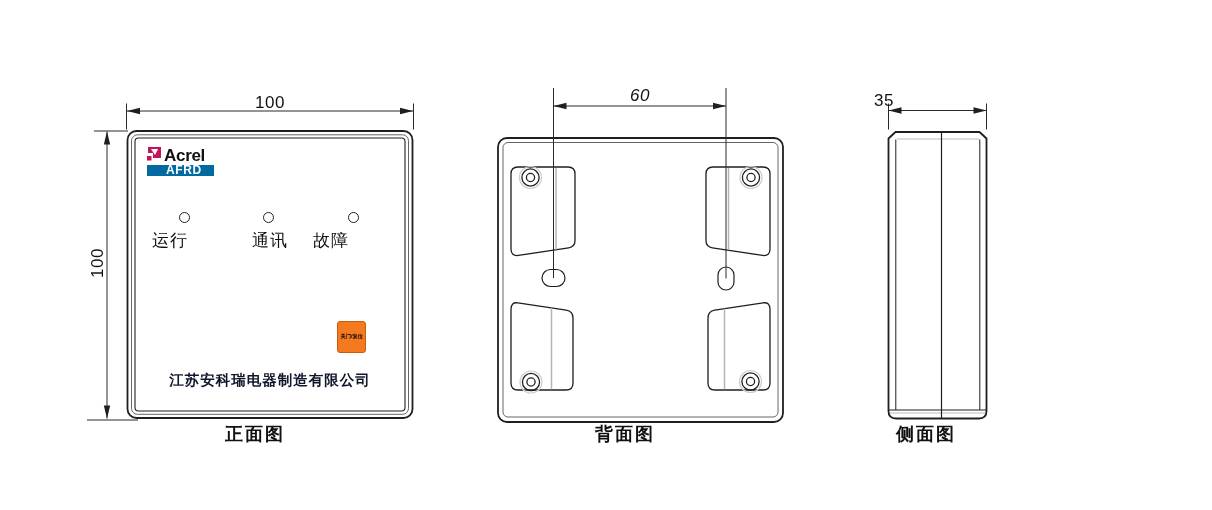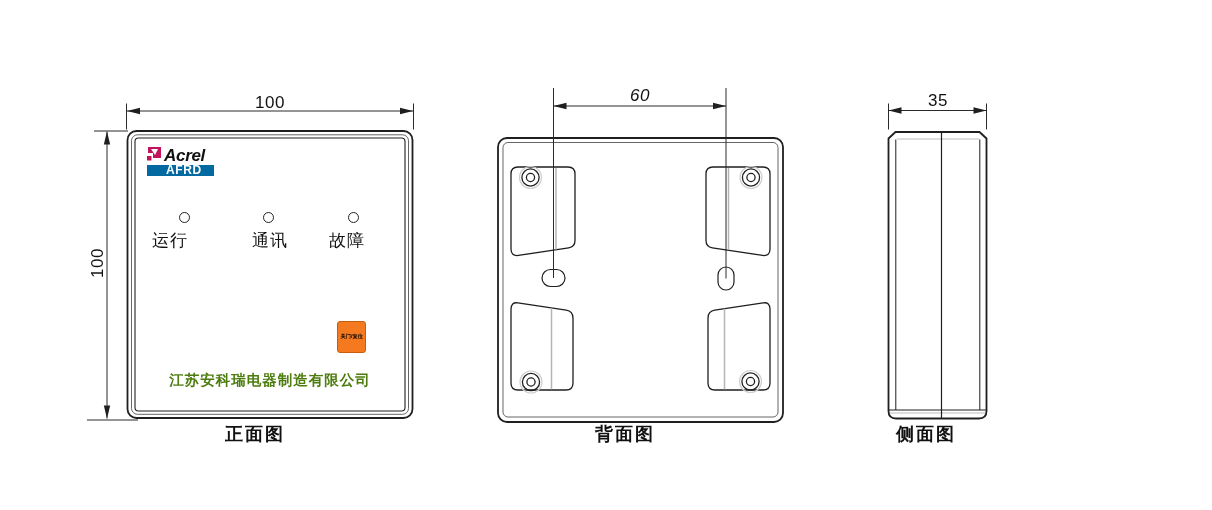--- a/index.html
+++ b/index.html
@@ -35,21 +35,20 @@
     white-space: nowrap;
   }
   .logo-row {
     position: absolute;
     left: 147px; top: 147px;
     display: flex; align-items: flex-start;
   }
   .brand-text {
     font-size: 17px;
     font-weight: bold;
-    font-style: italic;
     letter-spacing: -0.3px;
     color: #111;
     line-height: 17px;
     margin-left: 2px;
     text-align: right;
   }
   .series-bar {
     position: absolute;
     left: 147px; top: 164.5px;
     width: 67px; height: 11px;
@@ -95,21 +94,21 @@
     transform: scale(0.95);
   }
   .company-text {
     position: absolute;
     left: 130px; top: 371px;
     width: 280px;
     text-align: center;
     font-size: 14.5px;
     font-weight: bold;
     letter-spacing: 1px;
-    color: #4d7c0f;
+    color: #0f172a;
     white-space: nowrap;
   }
 </style>
 </head>
 <body>
 
 <div class="canvas">
 
   <svg class="linework" width="1212" height="510" viewBox="0 0 1212 510">
 
@@ -202,39 +201,39 @@
       <line x1="986.5" y1="103.5" x2="986.5" y2="129.5"></line>
       <line x1="888.5" y1="110.5" x2="986.5" y2="110.5"></line>
       <polygon points="888.5,110.5 901.5,107.3 901.5,113.7" stroke="none"></polygon>
       <polygon points="986.5,110.5 973.5,107.3 973.5,113.7" stroke="none"></polygon>
     </g>
   </svg>
 
   <div class="dim-label" style="left:245px; top:93px; width:50px;">100</div>
   <div class="dim-label rot" style="left:75px; top:254px; width:44px; height:18px;">100</div>
   <div class="dim-label" style="left:615px; top:86px; width:50px;font-style:italic;">60</div>
-  <div class="dim-label" style="left:913px; top:91px; width:50px;">35</div>
+  <div class="dim-label" style="left:859px; top:91px; width:50px;">35</div>
 
   <div class="logo-row">
     <svg width="15" height="16" viewBox="0 0 15 16">
       <polygon points="1,0 14,0 14,11 6,11 6,6 1,6" fill="#C2145C"></polygon>
       <polygon points="4,2 11,2 8,8" fill="#ffffff"></polygon>
       <rect x="0" y="9" width="4.5" height="4.5" fill="#C2145C"></rect>
     </svg>
     <span class="brand-text">Acrel</span>
   </div>
   <div class="series-bar">AFRD</div>
 
   <div class="led-dot" style="left:178.5px; top:211.5px;"></div>
   <div class="led-dot" style="left:263px;   top:211.5px;"></div>
   <div class="led-dot" style="left:347.5px; top:211.5px;"></div>
 
   <div class="led-label" style="left:152px;">运行</div>
   <div class="led-label" style="left:252px;">通讯</div>
-  <div class="led-label" style="left:329px;">故障</div>
+  <div class="led-label" style="left:313px;">故障</div>
 
   <div class="reset-button">
     <span>关门/复位</span>
   </div>
 
   <div class="company-text">江苏安科瑞电器制造有限公司</div>
 
   <div class="view-label" style="left:225px; top:422px; width:90px;">正面图</div>
   <div class="view-label" style="left:595px; top:422px; width:90px;">背面图</div>
   <div class="view-label" style="left:896px; top:422px; width:90px;">侧面图</div>

